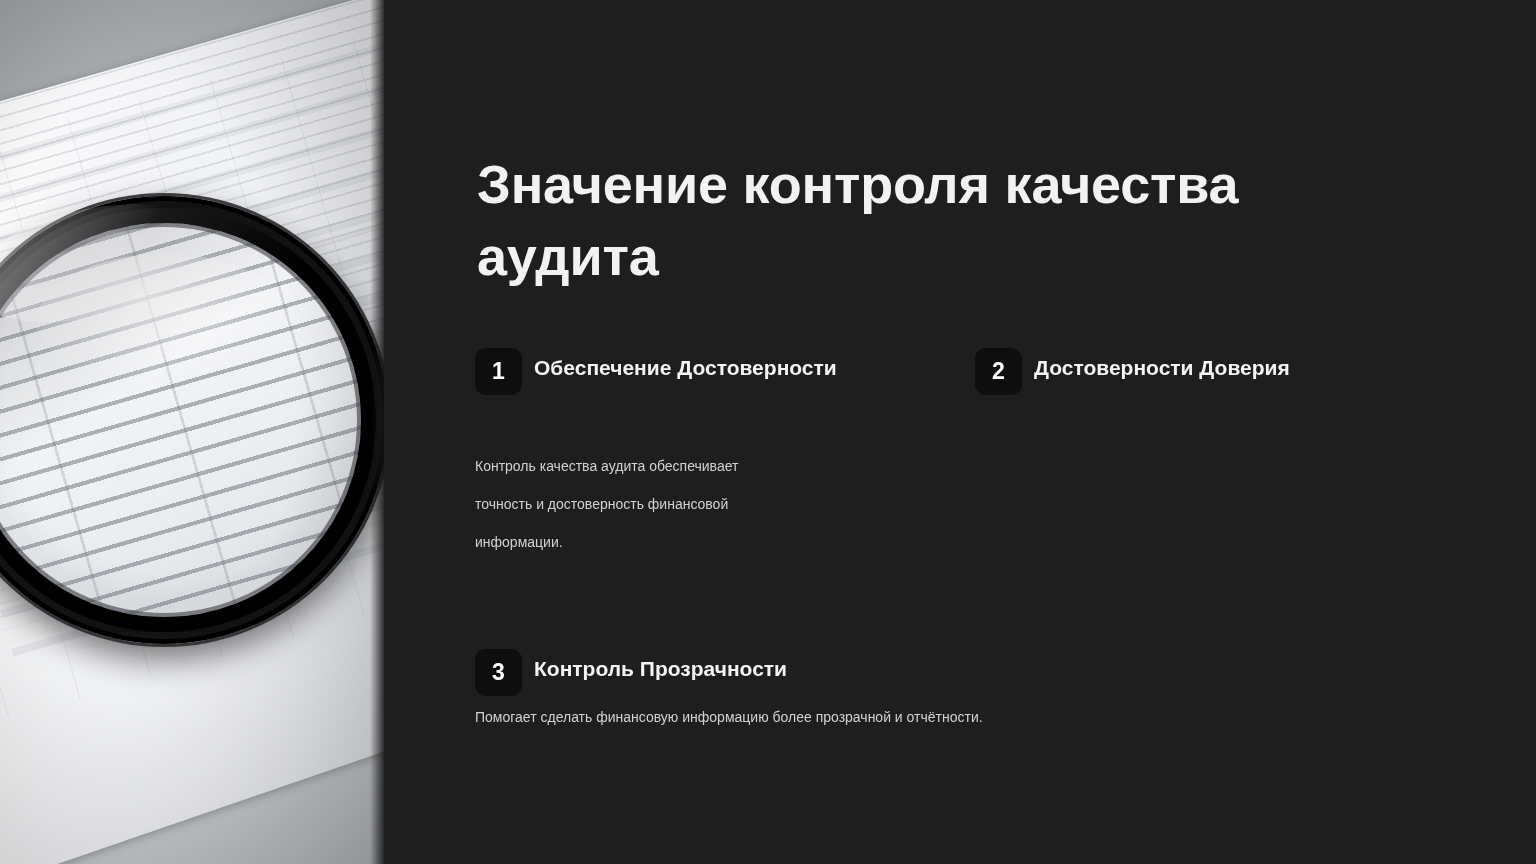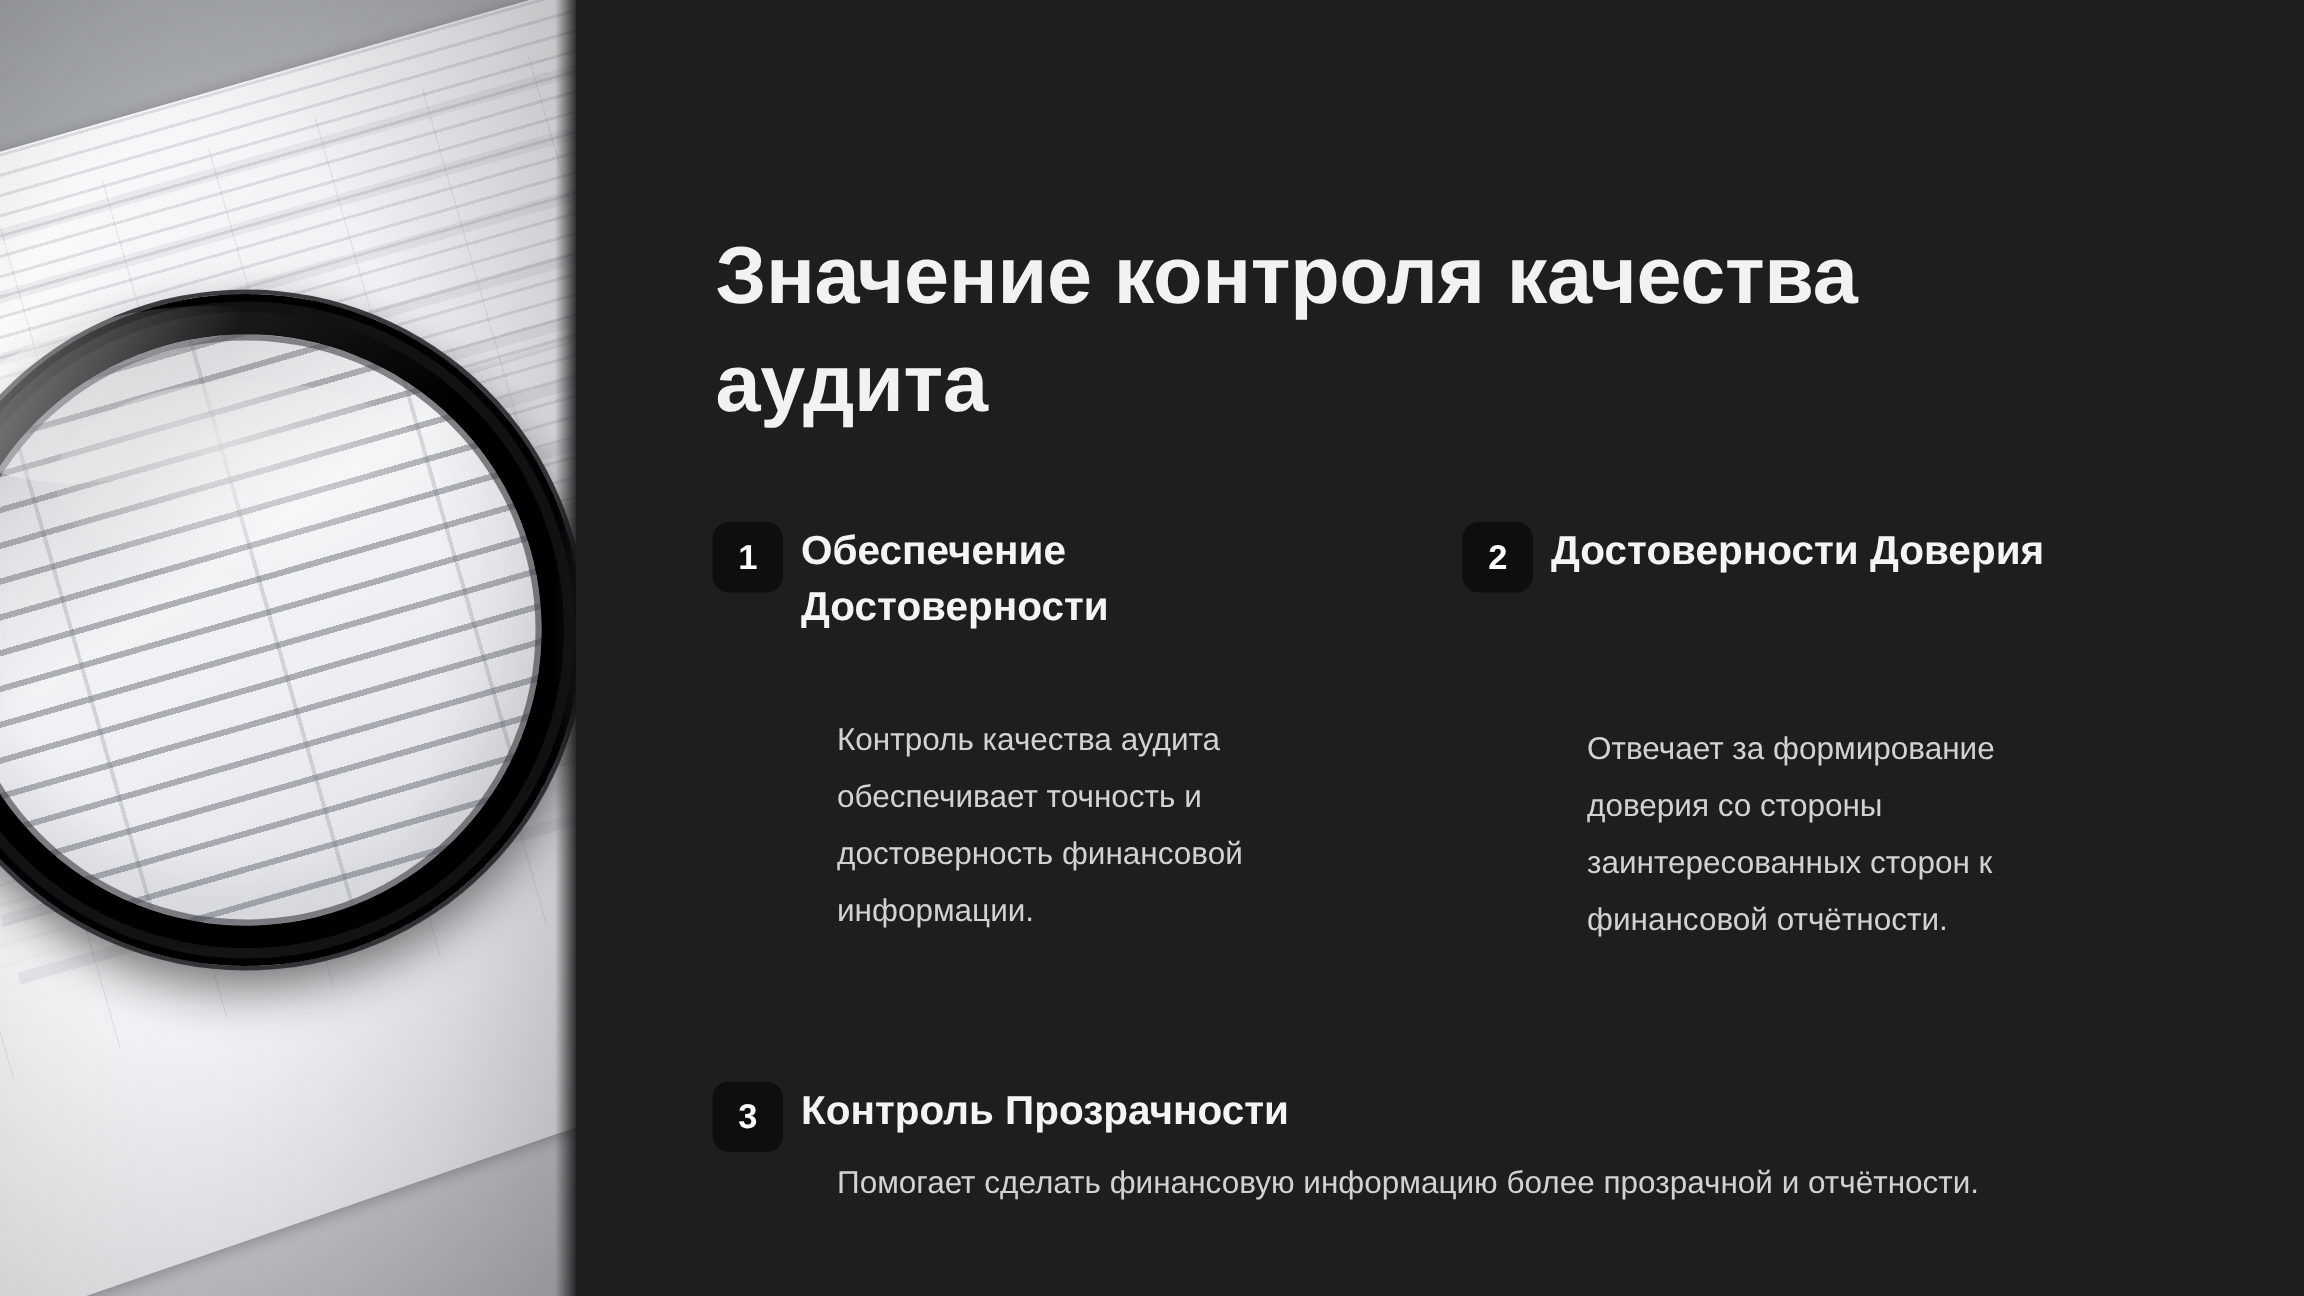--- a/index.html
+++ b/index.html
@@ -151,31 +151,30 @@
     flex:0 0 auto;
     width:47px; height:47px; border-radius:11px;
     background:#0e0e0e;
     color:#ffffff;
     font-size:23px; font-weight:700;
     display:flex; align-items:center; justify-content:center;
     line-height:1;
   }
   .item-title {
     color:#f4f4f4;
-    font-size:27px; font-weight:700; line-height:37px;
+    font-size:21px; font-weight:700; line-height:37px;
     padding-top:1px;
     max-width:330px;
   }
   .item-title.one-line { max-width:420px; }
   .item-title.full { max-width:900px; }
 
   .item-body {
-    margin-left:83px;
     color:#d2d2d2;
-    font-size:21px; font-weight:400; line-height:38px;
+    font-size:14px; font-weight:400; line-height:38px;
     max-width:320px;
   }
   .item-body.full { max-width:900px; margin-top:2px; }
 
   .spacer-1 { height:52px; }
   .spacer-2 { height:86px; }
 </style>
 </head>
 <body>
 
@@ -220,21 +219,20 @@
           <div class="spacer-1"></div>
           <div class="item-body">Контроль качества аудита обеспечивает точность и достоверность финансовой информации.</div>
         </div>
 
         <div class="col">
           <div class="item-head">
             <div class="badge">2</div>
             <div class="item-title one-line">Достоверности Доверия</div>
           </div>
           <div class="spacer-2"></div>
-          <div class="item-body">Отвечает за формирование доверия со стороны заинтересованных сторон к финансовой отчётности.</div>
         </div>
 
       </div>
 
       <div class="row" style="margin-top:88px;">
         <div class="col wide">
           <div class="item-head">
             <div class="badge">3</div>
             <div class="item-title full">Контроль Прозрачности</div>
           </div>

